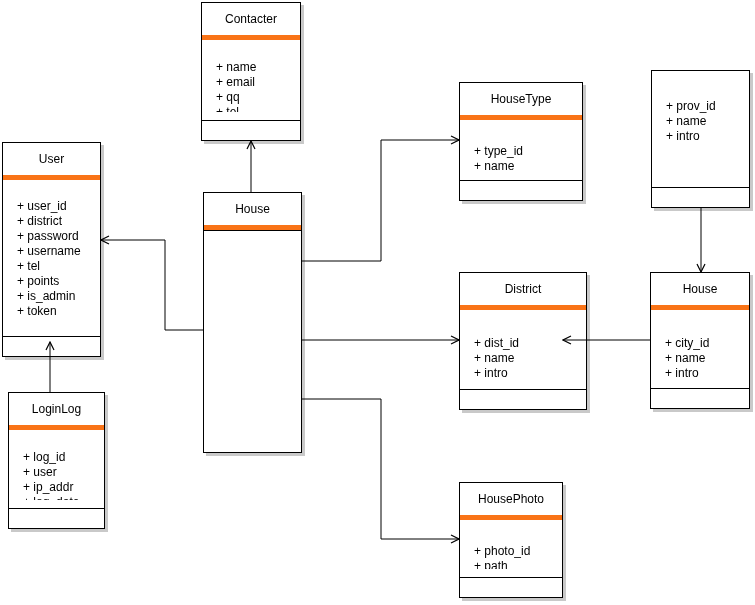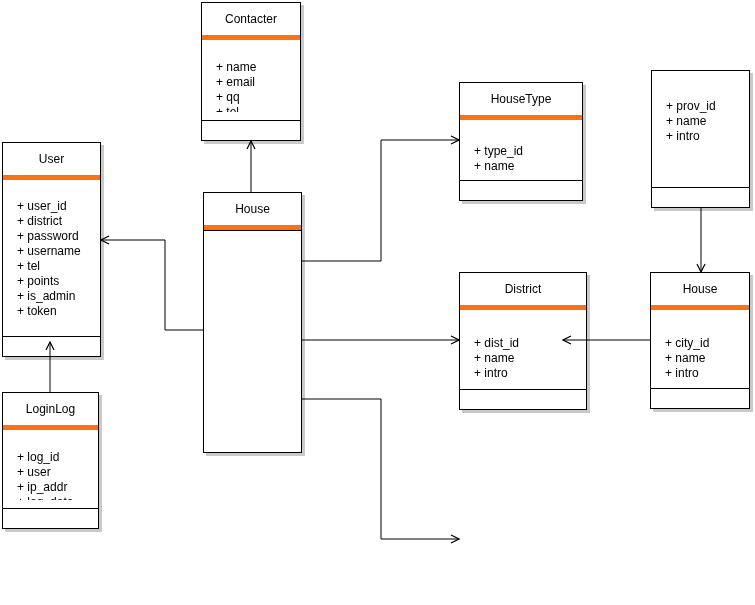--- a/index.html
+++ b/index.html
@@ -129,31 +129,39 @@
   <div class="entity" style="left:650px; top:272px; width:100px; height:137px">
     <div class="e-title">House</div>
     <ul class="e-attrs" style="padding-top:18px">
         <li>+ city_id</li>
         <li>+ name</li>
         <li>+ intro</li>
       </ul>
     <div class="e-methods"></div>
   </div>
 
-  <div class="entity" style="left:2px; top:392px; width:97px; height:137px">
+  <div class="entity" style="left:8px; top:392px; width:97px; height:137px">
     <div class="e-title">LoginLog</div>
     <ul class="e-attrs" style="padding-top:12px">
         <li>+ log_id</li>
         <li>+ user</li>
         <li>+ ip_addr</li>
         <li>+ log_date</li>
       </ul>
     <div class="e-methods"></div>
   </div>
 
+  <div class="entity" style="left:459px; top:482px; width:104px; height:116px">
+    <div class="e-title">HousePhoto</div>
+    <ul class="e-attrs" style="padding-top:16px">
+        <li>+ photo_id</li>
+        <li>+ path</li>
+      </ul>
+    <div class="e-methods"></div>
+  </div>
 
   <svg class="edges" width="755" height="605" viewBox="0 0 755 605" aria-hidden="true">
     <defs>
       <marker id="arrow" viewBox="0 0 10 10" refX="9" refY="5" markerWidth="10" markerHeight="10" orient="auto">
         <path d="M1,1 L9,5 L1,9" fill="none" stroke="#000000" stroke-width="1.2"></path>
       </marker>
     </defs>
     <polyline points="251,192 251,141" marker-end="url(#arrow)"></polyline>
     <polyline points="203,330 165,330 165,240 101,240" marker-end="url(#arrow)"></polyline>
     <polyline points="302,261 381,261 381,140 459,140" marker-end="url(#arrow)"></polyline>

